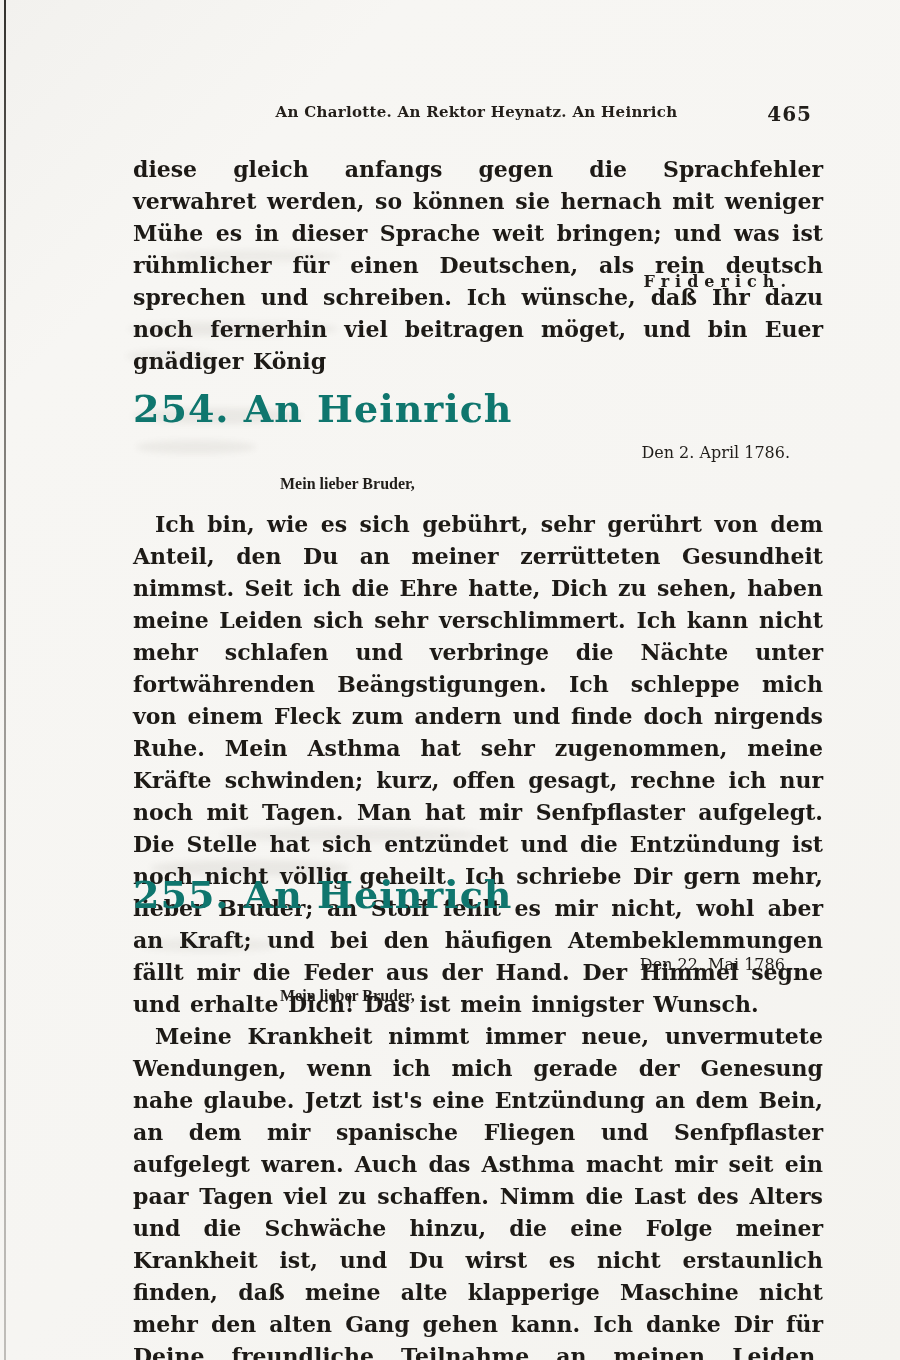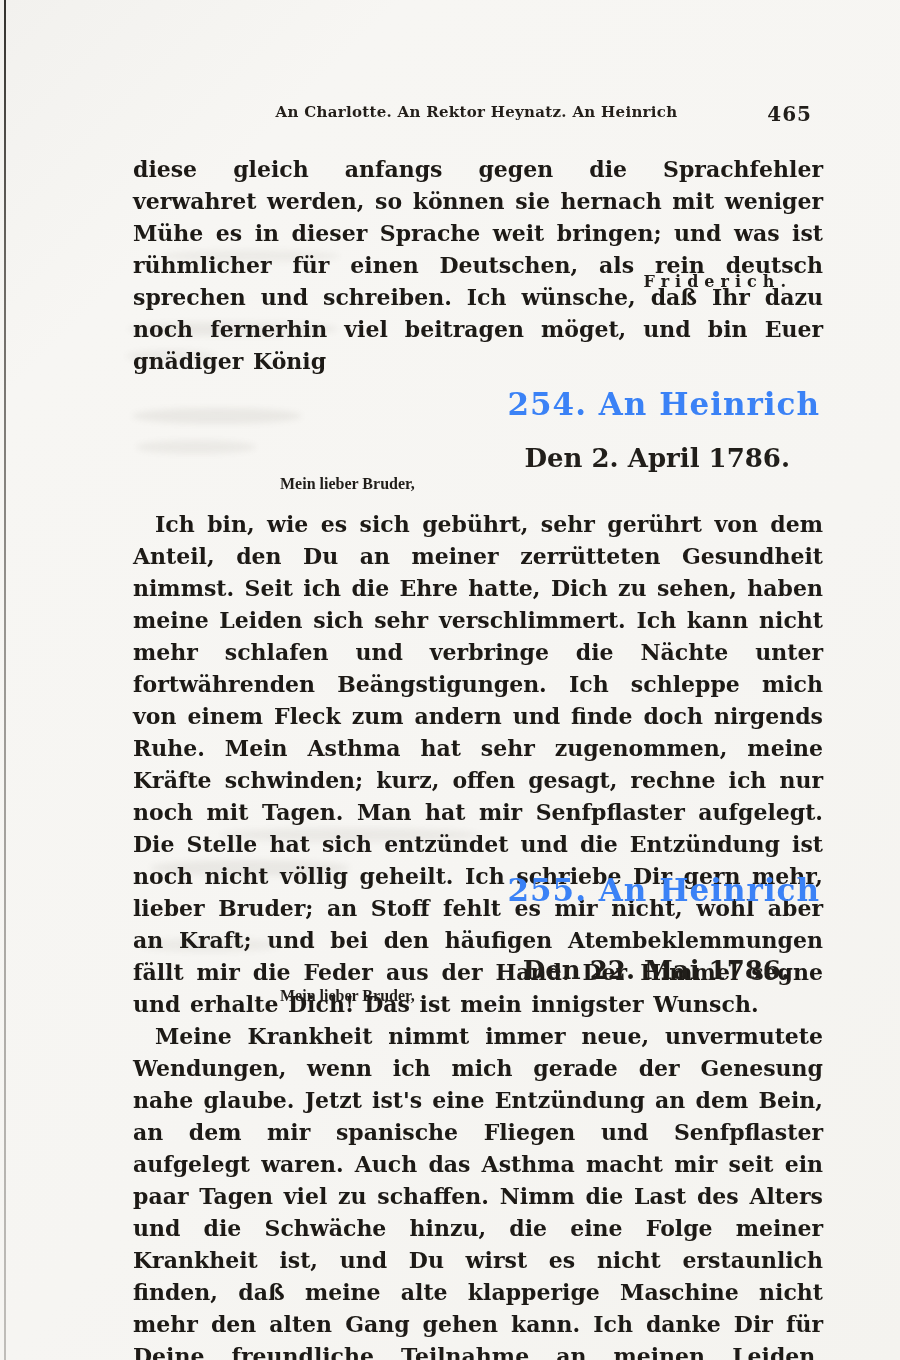--- a/index.html
+++ b/index.html
@@ -65,33 +65,33 @@
     top: 272px;
     right: 108px;
     font-size: 16px;
     font-weight: bold;
     letter-spacing: 6px;
   }
   .letter-heading {
     position: absolute;
     left: 133px;
     width: 687px;
-    text-align: right;
-    font-size: 31px;
+    text-align: left;
+    font-size: 38px;
     font-weight: bold;
     letter-spacing: 1px;
-    color: #3b82f6;
+    color: #0f766e;
   }
   .heading-254 { top: 386px; }
   .heading-255 { top: 872px; }
   .date-line {
     position: absolute;
     right: 110px;
-    font-size: 26px;
-    font-weight: bold;
+    font-size: 16px;
+    font-weight: normal;
   }
   .date-254 { top: 443px; }
   .date-255 { top: 955px; }
   .salutation {
     position: absolute;
     left: 280px;
     font-size: 16px;
     font-weight: bold;
     font-family: Liberation Serif, serif;
   }

